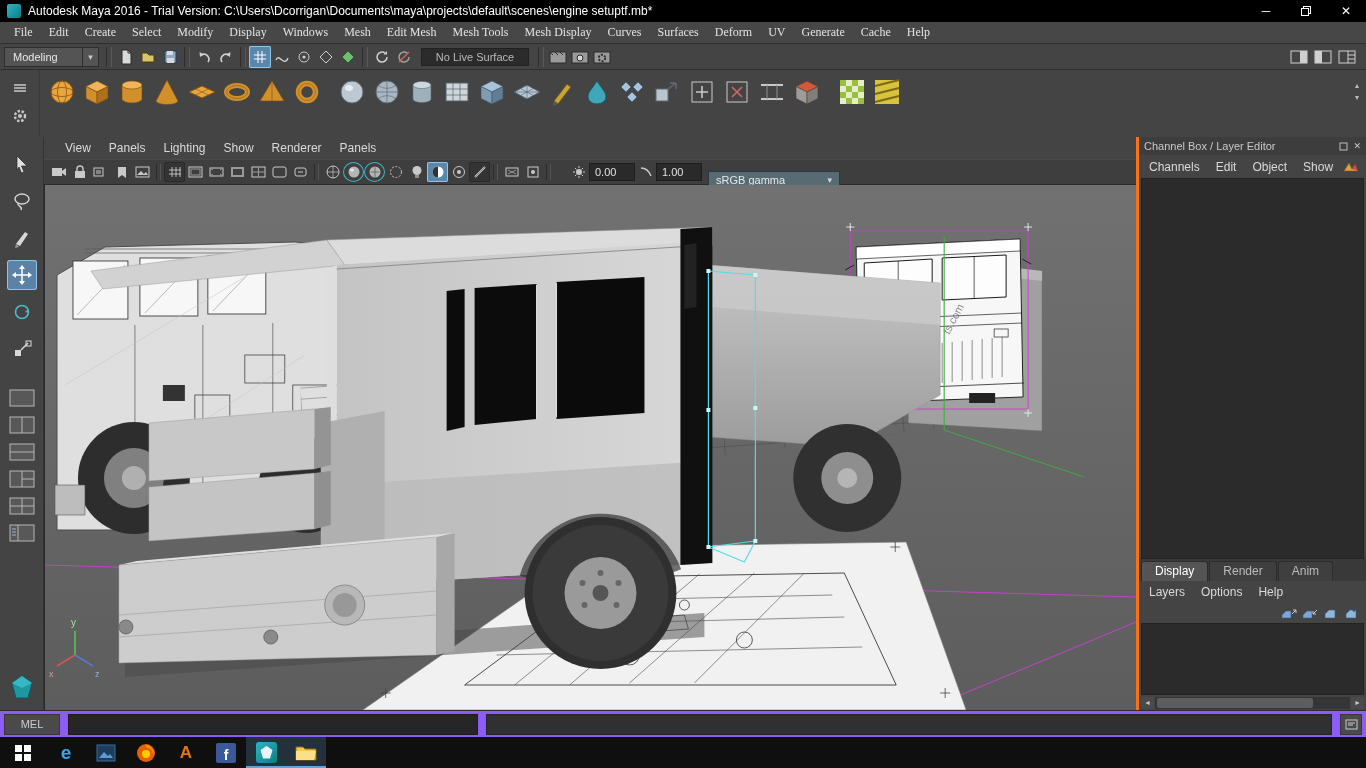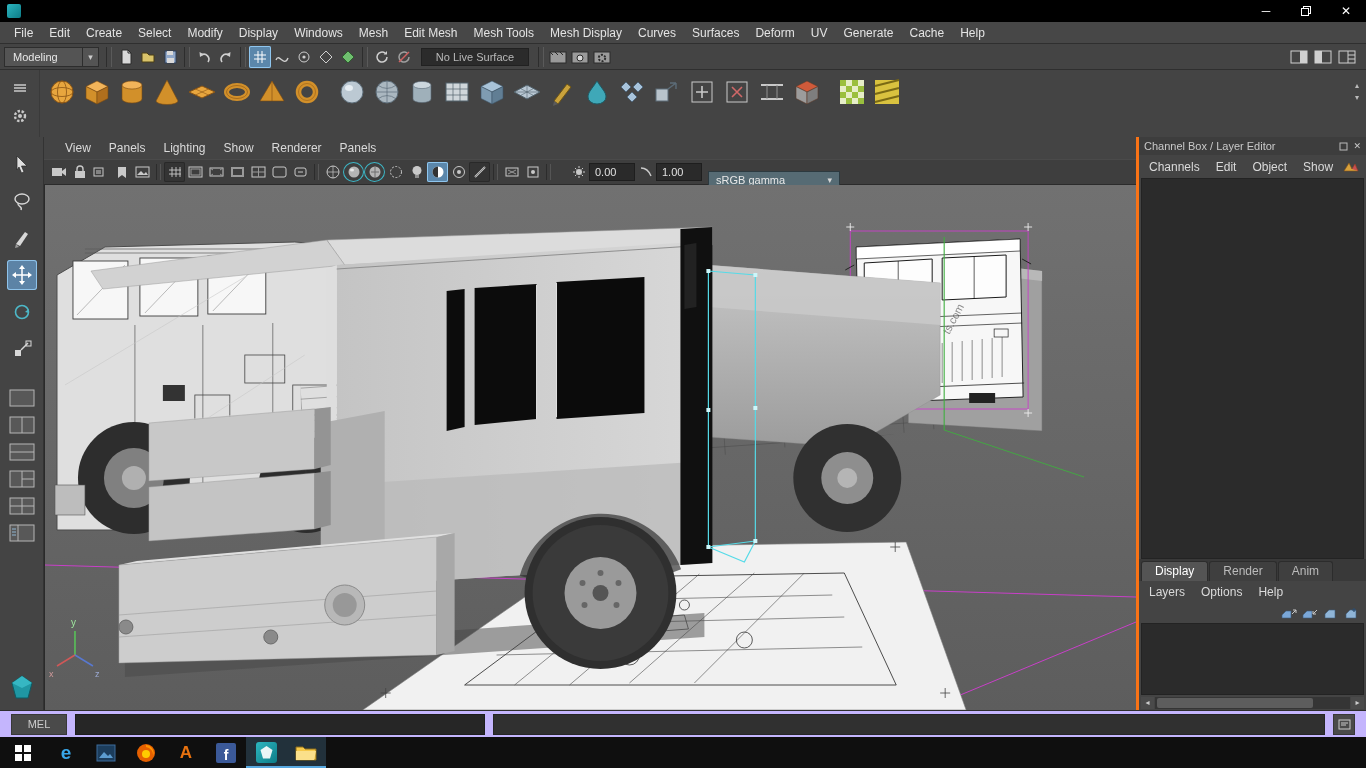--- a/index.html
+++ b/index.html
@@ -8,21 +8,21 @@
 
 
 .titlebar{position:absolute;left:0;top:0;width:100%;height:22px;background:#000;display:flex;align-items:center;color:#fff;font-size:12px;}
 .app-icon{width:14px;height:14px;margin:0 7px;background:linear-gradient(135deg,#2cb6c0,#0d7c87);border-radius:2px;flex:none;}
 .title-text{white-space:nowrap;}
 .win-controls{margin-left:auto;display:flex;height:100%;}
 .win-btn{width:40px;height:100%;display:flex;align-items:center;justify-content:center;color:#fff;font-size:12px;}
 
 
 .menubar{position:absolute;top:22px;height:22px;width:100%;background:#474747;border-bottom:1px solid #2f2f2f;display:flex;align-items:center;padding-left:6px;color:#e4e4e4;font-size:12px;}
-.mb-item{padding:0 8px;height:100%;display:flex;align-items:center;}
+.mb-item{padding:0 8px;height:100%;display:flex;align-items:center;font-family:Liberation Serif, serif;}
 
 
 .statusline{position:absolute;top:44px;height:26px;width:100%;background:#444;border-bottom:1px solid #2f2f2f;display:flex;align-items:center;padding:0 4px;}
 .menuset{display:flex;height:20px;margin-right:4px;}
 .menuset-label{background:#545454;border:1px solid #2d2d2d;border-right:none;color:#e8e8e8;font-size:11px;display:flex;align-items:center;padding:0 8px;width:78px;}
 .menuset-arrow{width:17px;background:#545454;border:1px solid #2d2d2d;display:flex;align-items:center;justify-content:center;color:#ccc;font-size:9px;}
 .sl-sep{width:6px;height:20px;margin:0 3px;border-left:1px solid #2d2d2d;border-right:1px solid #5a5a5a;}
 .sl-ic{width:22px;height:22px;display:flex;align-items:center;justify-content:center;border-radius:2px;flex:none;}
 .sl-ic.active{background:#5b87ab;box-shadow:inset 0 0 0 1px #8fc6ef;}
 .live-field{width:108px;height:18px;background:#2b2b2b;border:1px solid #212121;color:#b9b9b9;font-size:11px;display:flex;align-items:center;justify-content:center;margin:0 6px;}
@@ -79,21 +79,21 @@
 .cb-layer-menus{height:22px;display:flex;align-items:center;font-size:12px;color:#dadada;padding-left:2px;}
 .cb-lm-item{padding:0 8px;}
 .cb-layer-icons{height:20px;display:flex;justify-content:flex-end;gap:4px;padding-right:6px;align-items:center;}
 .cb-layers{height:72px;margin:0 2px;background:#2b2b2b;border:1px solid #232323;}
 .cb-scroll{height:15px;display:flex;align-items:center;padding:1px 2px;gap:1px;}
 .sbtn{width:13px;height:12px;background:#4a4a4a;color:#ccc;font-size:8px;display:flex;align-items:center;justify-content:center;flex:none;}
 .strack{flex:1;height:12px;background:#353535;position:relative;}
 .sthumb{position:absolute;left:2px;top:1px;height:10px;width:80%;background:#5d5d5d;border-radius:2px;}
 
 
-.cmdline{position:absolute;top:710px;height:27px;width:100%;background:#c4b5fd;border-top:1px solid #2d2d2d;display:flex;align-items:center;padding:0 11px;gap:8px;}
+.cmdline{position:absolute;top:710px;height:27px;width:100%;background:#8b5cf6;border-top:1px solid #2d2d2d;display:flex;align-items:center;padding:0 4px;gap:8px;}
 .mel-label{width:56px;height:21px;display:flex;align-items:center;justify-content:center;color:#ccc;font-size:11px;background:#4a4a4a;border:1px solid #383838;flex:none;}
 .cmd-input{width:410px;height:21px;background:#262626;border:1px solid #1c1c1c;flex:none;}
 .cmd-result{flex:1;height:21px;background:#303030;border:1px solid #252525;}
 .cmd-help-btn{width:22px;height:21px;display:flex;align-items:center;justify-content:center;background:#4a4a4a;border:1px solid #383838;flex:none;}
 
 
 .taskbar{position:absolute;top:737px;height:31px;width:100%;background:#0f0f0f;display:flex;align-items:stretch;color:#fff;}
 .tb-start{width:46px;display:flex;align-items:center;justify-content:center;}
 .tb-app{width:40px;display:flex;align-items:center;justify-content:center;}
 .tb-app.active{background:#22313b;box-shadow:inset 0 -2px 0 #57a8e0;}
@@ -104,20 +104,21 @@
 .tb-tray{margin-left:auto;display:flex;align-items:center;gap:13px;padding:0 12px;font-size:11px;}
 .ic-svg{display:block;}
 </style>
 </head>
 <body>
 
 <div class="window">
 
   <div class="titlebar">
     <div class="app-icon"></div>
+    <div class="title-text">Autodesk Maya 2016 - Trial Version: C:\Users\Dcorrigan\Documents\maya\projects\default\scenes\engine setuptf.mb*</div>
     <div class="win-controls">
       <div class="win-btn">─</div>
       <div class="win-btn">
           <svg class="ic-svg" width="12" height="12">
             <rect x="3.5" y="1.5" width="7" height="7" fill="none" stroke="#fff"></rect>
             <rect x="1.5" y="3.5" width="7" height="7" fill="#000" stroke="#fff"></rect>
           </svg>
         </div>
       <div class="win-btn">✕</div>
     </div>

